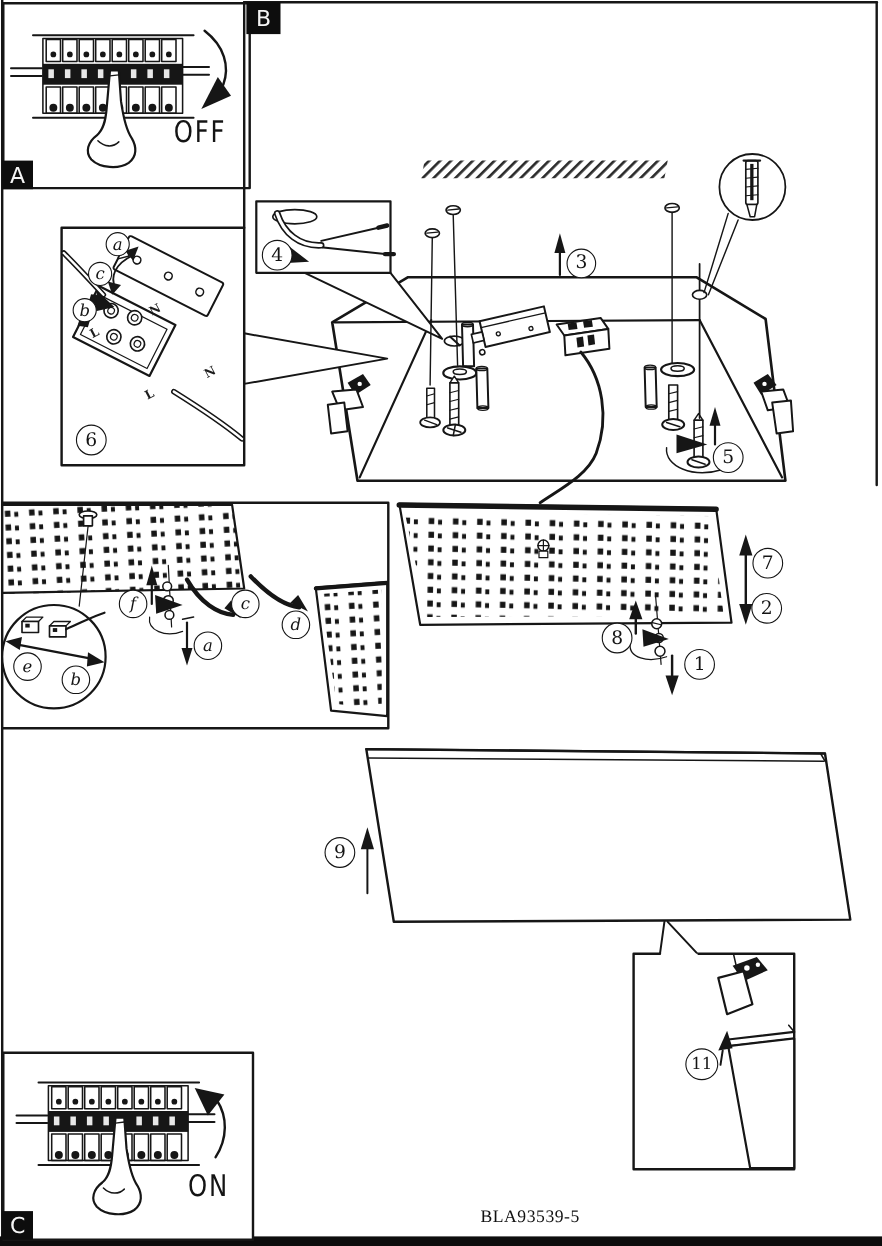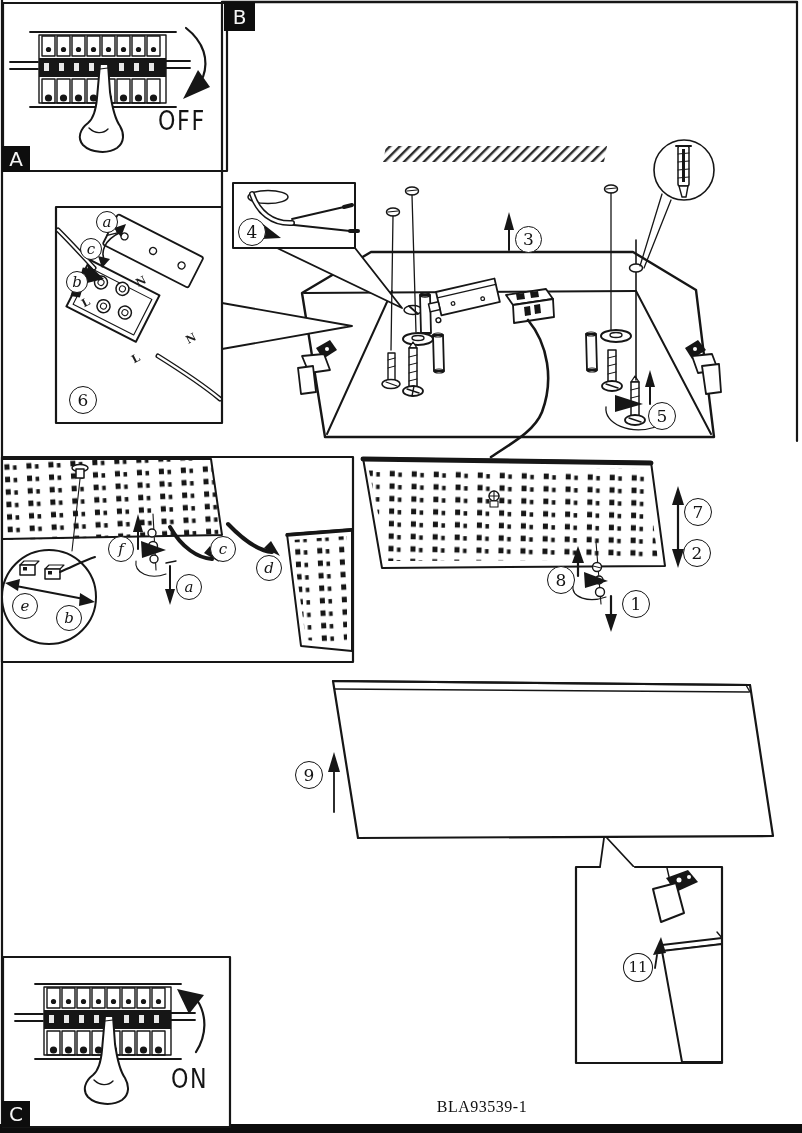--- a/index.html
+++ b/index.html
@@ -432,15 +432,15 @@
 <div class="marker letter" style="left:256px;top:555px;width:26px;height:26px;">d</div>
 <div class="marker letter" style="left:176px;top:574px;width:26px;height:26px;">a</div>
 <div class="marker letter" style="left:12px;top:593px;width:26px;height:26px;">e</div>
 <div class="marker letter" style="left:56px;top:605px;width:26px;height:26px;">b</div>
 
 <div class="terminal" style="left:136px;top:275px;transform:rotate(-28deg);">N</div>
 <div class="terminal" style="left:82px;top:296px;transform:rotate(-28deg);">L</div>
 <div class="terminal" style="left:186px;top:332px;transform:rotate(-28deg);">N</div>
 <div class="terminal" style="left:132px;top:352px;transform:rotate(-28deg);">L</div>
 
-<div class="partnum">BLA93539-1</div>
+<div class="partnum">BLA93539-5</div>
 
 </div>
 
 </body></html>

